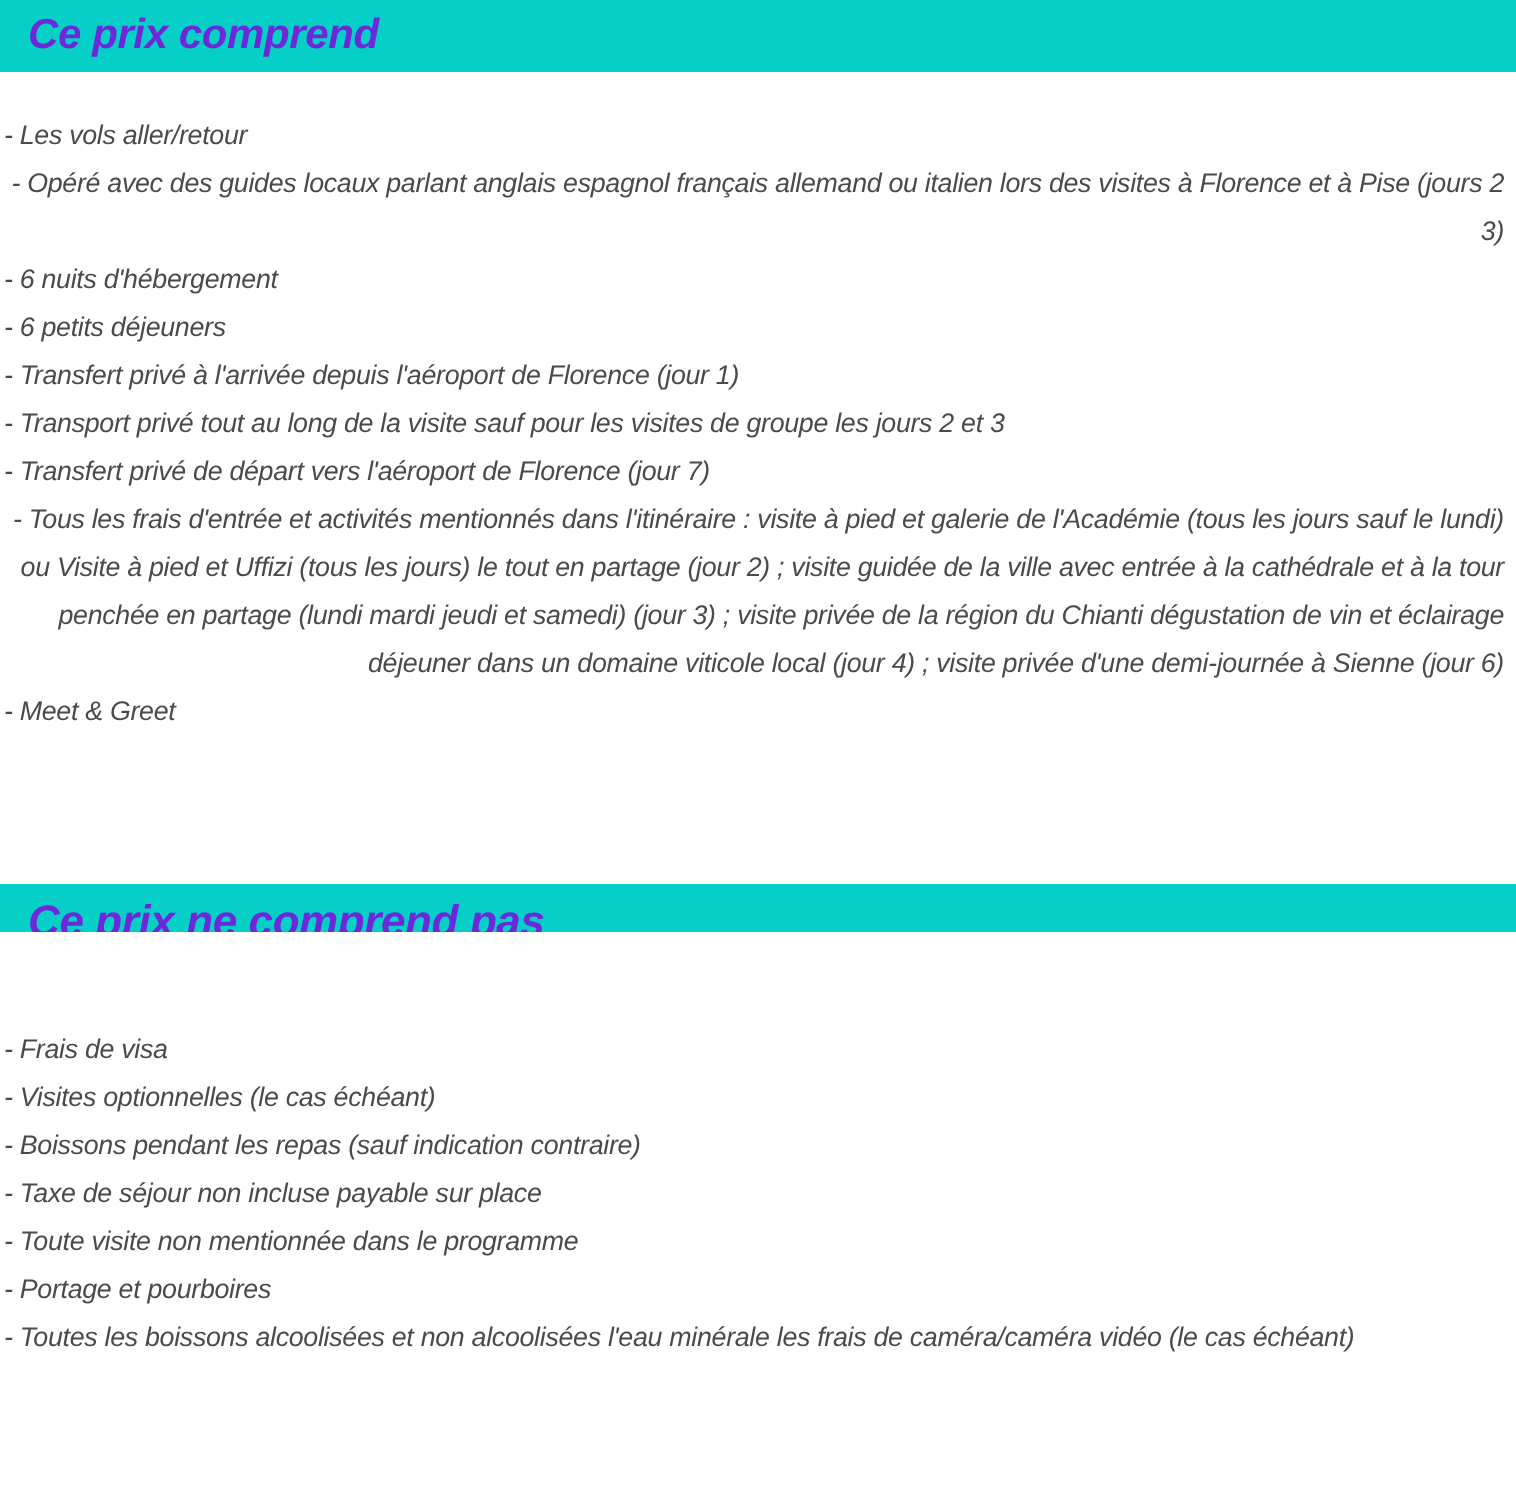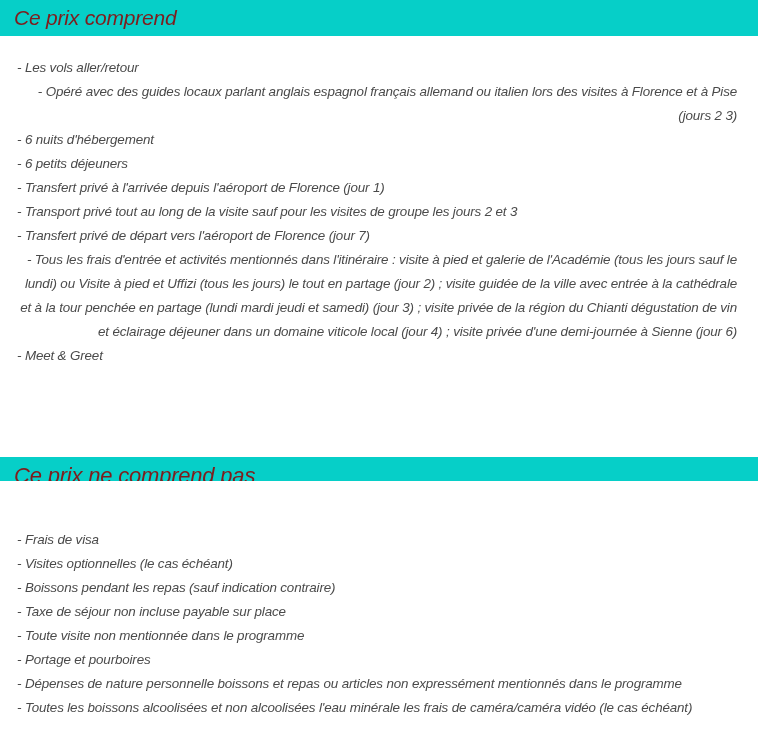--- a/index.html
+++ b/index.html
@@ -14,40 +14,40 @@
     overflow: hidden;
   }
   .page {
     width: 758px;
     height: 748px;
     position: relative;
     background: #ffffff;
   }
   .section-header {
     background: #06cfc8;
-    color: #7f1d1d;
+    color: #6d28d9;
     font-family: "Liberation Sans", "DejaVu Sans", sans-serif;
-    font-weight: normal;
+    font-weight: bold;
     font-style: italic;
     font-size: 21px;
     line-height: 36px;
     height: 36px;
     padding: 0 4px 0 14px;
     box-sizing: border-box;
     letter-spacing: -0.2px;
     white-space: nowrap;
     overflow: hidden;
   }
   .section-header.second {
     height: 24px;
     line-height: 38px;
     font-size: 22px;
   }
   .section-body {
-    padding: 15px;
+    padding: 0;
     margin: 0;
   }
   .item {
     font-family: "Liberation Sans", "DejaVu Sans", sans-serif;
     font-style: italic;
     font-size: 13.4px;
     line-height: 24px;
     color: #4a4a4a;
     padding: 0 6px 0 2px;
     letter-spacing: -0.15px;
@@ -92,18 +92,17 @@
 
   <section id="section-two">
     <div class="section-header second">Ce prix ne comprend pas</div>
     <div class="section-body">
       <div class="item">- Frais de visa</div>
       <div class="item">- Visites optionnelles (le cas échéant)</div>
       <div class="item">- Boissons pendant les repas (sauf indication contraire)</div>
       <div class="item">- Taxe de séjour non incluse payable sur place</div>
       <div class="item">- Toute visite non mentionnée dans le programme</div>
       <div class="item">- Portage et pourboires</div>
-      <div class="item">- Dépenses de nature personnelle boissons et repas ou articles non expressément mentionnés dans le programme</div>
       <div class="item">- Toutes les boissons alcoolisées et non alcoolisées l'eau minérale les frais de caméra/caméra vidéo (le cas échéant)</div>
     </div>
   </section>
 
 </div>
 
 </body></html>

